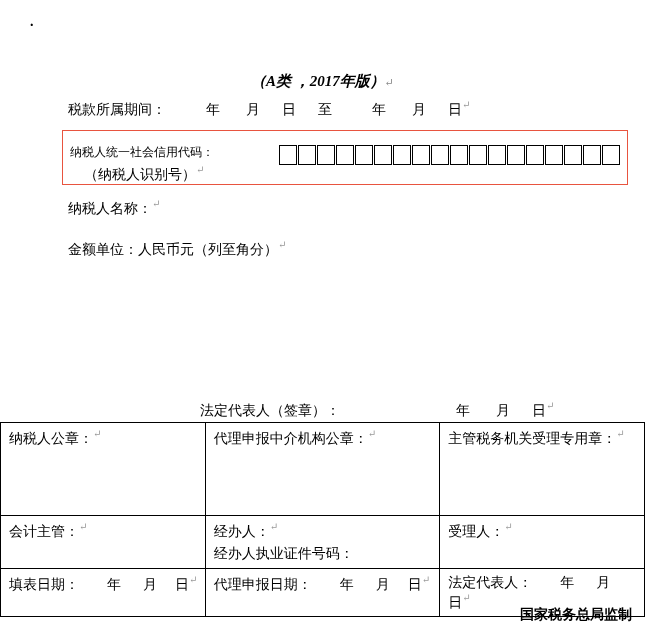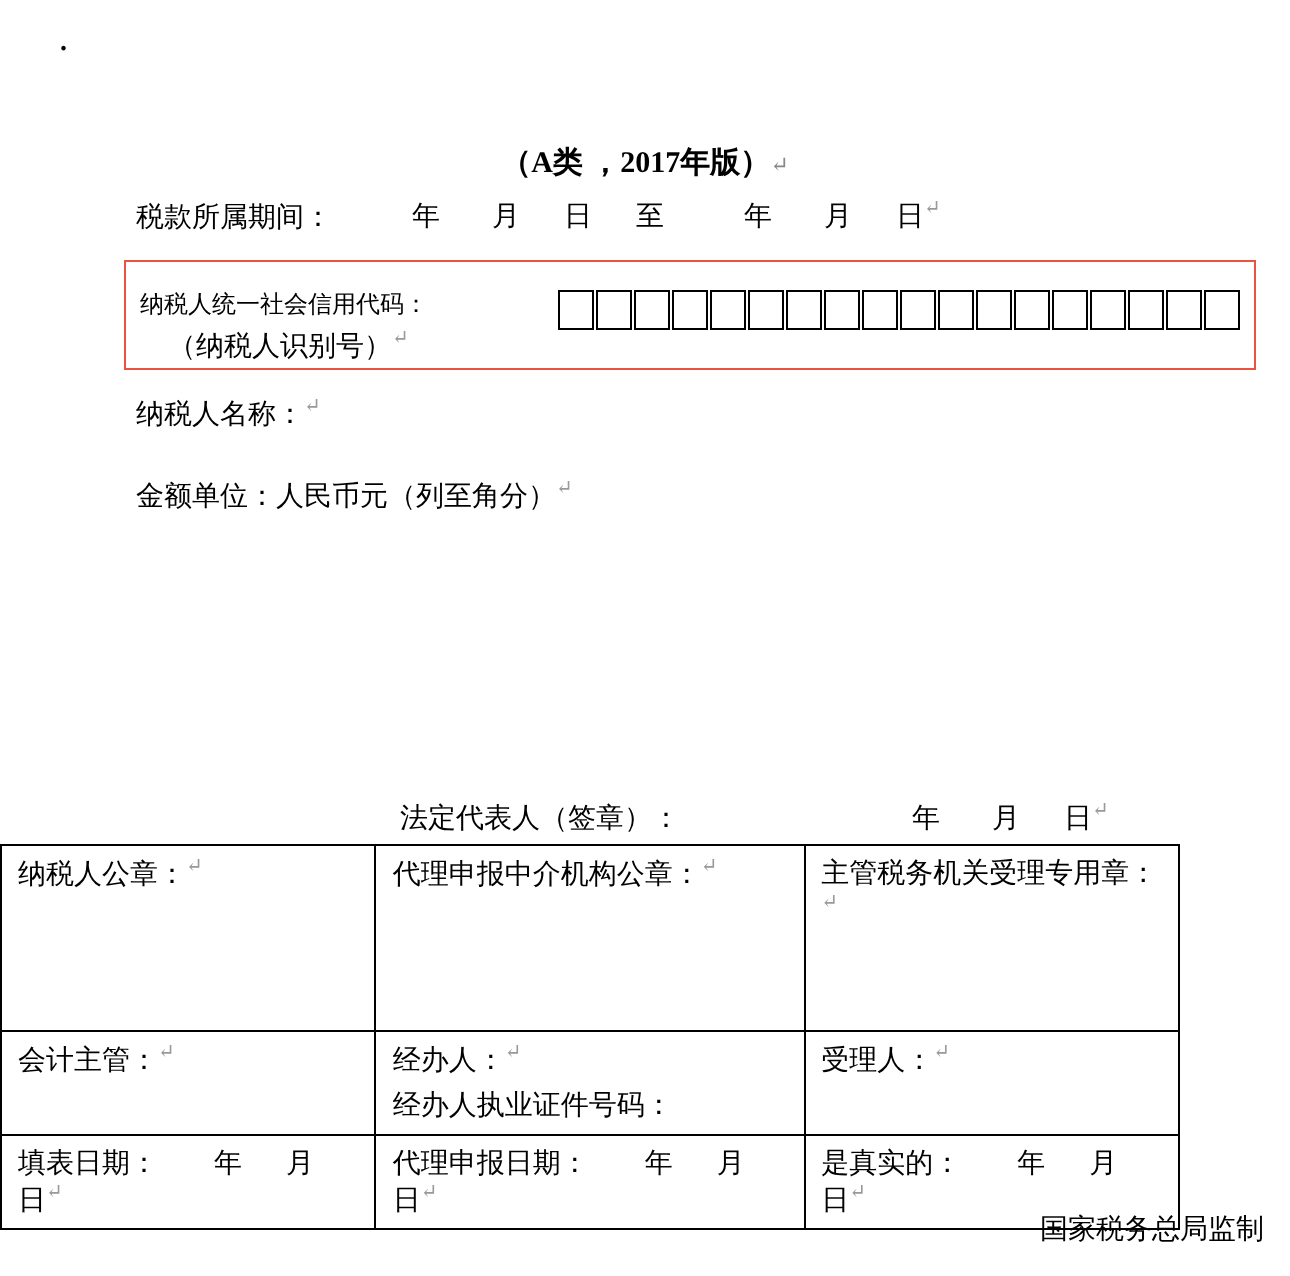--- a/index.html
+++ b/index.html
@@ -38,20 +38,21 @@
     font-weight: bold;
   }
   .subtitle {
     position: absolute;
     top: 72px;
     left: 0;
     width: 645px;
     text-align: center;
     font-size: 15px;
     font-weight: bold;
+    font-style: italic;
   }
   .subtitle .mark {
     font-weight: normal;
     font-size: 11px;
     color: #888;
   }
   .field-row {
     position: absolute;
     font-size: 14px;
     white-space: nowrap;
@@ -136,21 +137,21 @@
     white-space: nowrap;
   }
   .legal-rep .gap-lg { display: inline-block; width: 116px; }
   .legal-rep .gap-sm { display: inline-block; width: 26px; }
   .legal-rep .gap-xs { display: inline-block; width: 22px; }
 
   table.sig-table {
     position: absolute;
     left: 0;
     top: 422px;
-    width: 590px;
+    width: 645px;
     border-collapse: collapse;
     font-size: 14px;
   }
   table.sig-table td {
     border: 1px solid #000;
     vertical-align: top;
     padding: 5px 6px 5px 8px;
     box-sizing: border-box;
   }
   td.c1 { width: 205px; }
@@ -163,21 +164,21 @@
   .date-line .gap-lg { display: inline-block; width: 28px; }
   .date-line .gap-sm { display: inline-block; width: 22px; }
   .date-line .gap-xs { display: inline-block; width: 18px; }
   .footer {
     position: absolute;
     left: 0;
     top: 606px;
     width: 632px;
     text-align: right;
     font-size: 14px;
-    font-weight: normal;
+    font-weight: bold;
   }
 </style>
 </head>
 <body>
 
 <div class="page">
 
   <div class="dot-mark">.</div>
 
 
@@ -258,21 +259,21 @@
       </td>
     </tr>
     <tr class="rowC">
       <td class="c1 date-line">
         <span>填表日期：</span><span class="gap-lg"></span><span>年</span><span class="gap-sm"></span><span>月</span><span class="gap-xs"></span><span>日</span><span class="mark-small">↵</span>
       </td>
       <td class="c2 date-line">
         <span>代理申报日期：</span><span class="gap-lg"></span><span>年</span><span class="gap-sm"></span><span>月</span><span class="gap-xs"></span><span>日</span><span class="mark-small">↵</span>
       </td>
       <td class="c3 date-line">
-        <span>是真实的：</span><span class="gap-lg"></span><span>年</span><span class="gap-sm"></span><span>月</span><span class="gap-xs"></span><span>日</span><span class="mark-small">↵</span>
+        <span>法定代表人：</span><span class="gap-lg"></span><span>年</span><span class="gap-sm"></span><span>月</span><span class="gap-xs"></span><span>日</span><span class="mark-small">↵</span>
       </td>
     </tr>
   </tbody>
     </table>
 
   <div class="footer">国家税务总局监制</div>
 
 </div>
 
 </body></html>

